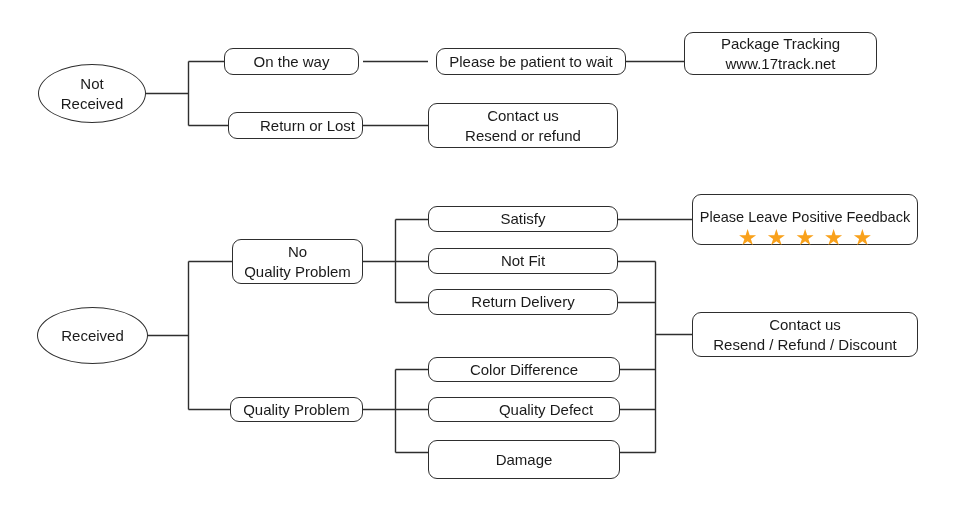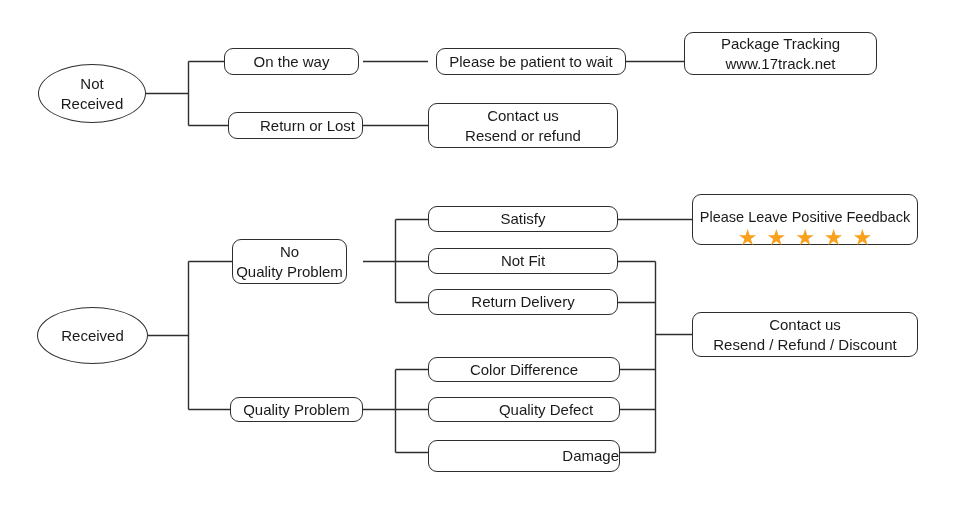--- a/index.html
+++ b/index.html
@@ -115,21 +115,21 @@
 
   <div class="node box" style="left: 428px; top: 103px; width: 190px; height: 45px; border-color: rgb(46, 46, 46); color: rgb(26, 26, 26);">
     <span>Contact us</span>
     <span>Resend or refund</span>
   </div>
 
   <div class="node ellipse" style="left: 37px; top: 307px; width: 111px; height: 57px; border-color: rgb(46, 46, 46); color: rgb(26, 26, 26);">
     <span>Received</span>
   </div>
 
-  <div class="node box" style="left: 232px; top: 239px; width: 115px; height: 45px; border-color: rgb(46, 46, 46); color: rgb(26, 26, 26);">
+  <div class="node box" style="left: 232px; top: 239px; width: 131px; height: 45px; border-color: rgb(46, 46, 46); color: rgb(26, 26, 26);">
     <span>No</span>
     <span>Quality Problem</span>
   </div>
 
   <div class="node box" style="left: 428px; top: 248px; width: 190px; height: 26px; border-color: rgb(46, 46, 46); color: rgb(26, 26, 26);">
     <span>Not Fit</span>
   </div>
 
   <div class="node box" style="left: 428px; top: 206px; width: 190px; height: 26px; border-color: rgb(46, 46, 46); color: rgb(26, 26, 26);">
     <span>Satisfy</span>
@@ -154,17 +154,17 @@
   </div>
 
   <div class="node box" style="left: 428px; top: 357px; width: 192px; height: 25px; border-color: rgb(46, 46, 46); color: rgb(26, 26, 26); justify-content: center;">
     <span>Color Difference</span>
   </div>
 
   <div class="node box" style="left: 428px; top: 397px; width: 192px; height: 25px; border-color: rgb(46, 46, 46); color: rgb(26, 26, 26); padding-left: 44px;">
     <span>Quality Defect</span>
   </div>
 
-  <div class="node box" style="left: 428px; top: 440px; width: 192px; height: 32px; border-color: rgb(46, 46, 46); color: rgb(26, 26, 26); align-items: flex-end;">
+  <div class="node box" style="left: 428px; top: 440px; width: 192px; height: 39px; border-color: rgb(46, 46, 46); color: rgb(26, 26, 26);">
     <span>Damage</span>
   </div>
 
 </div>
 
 </body></html>

